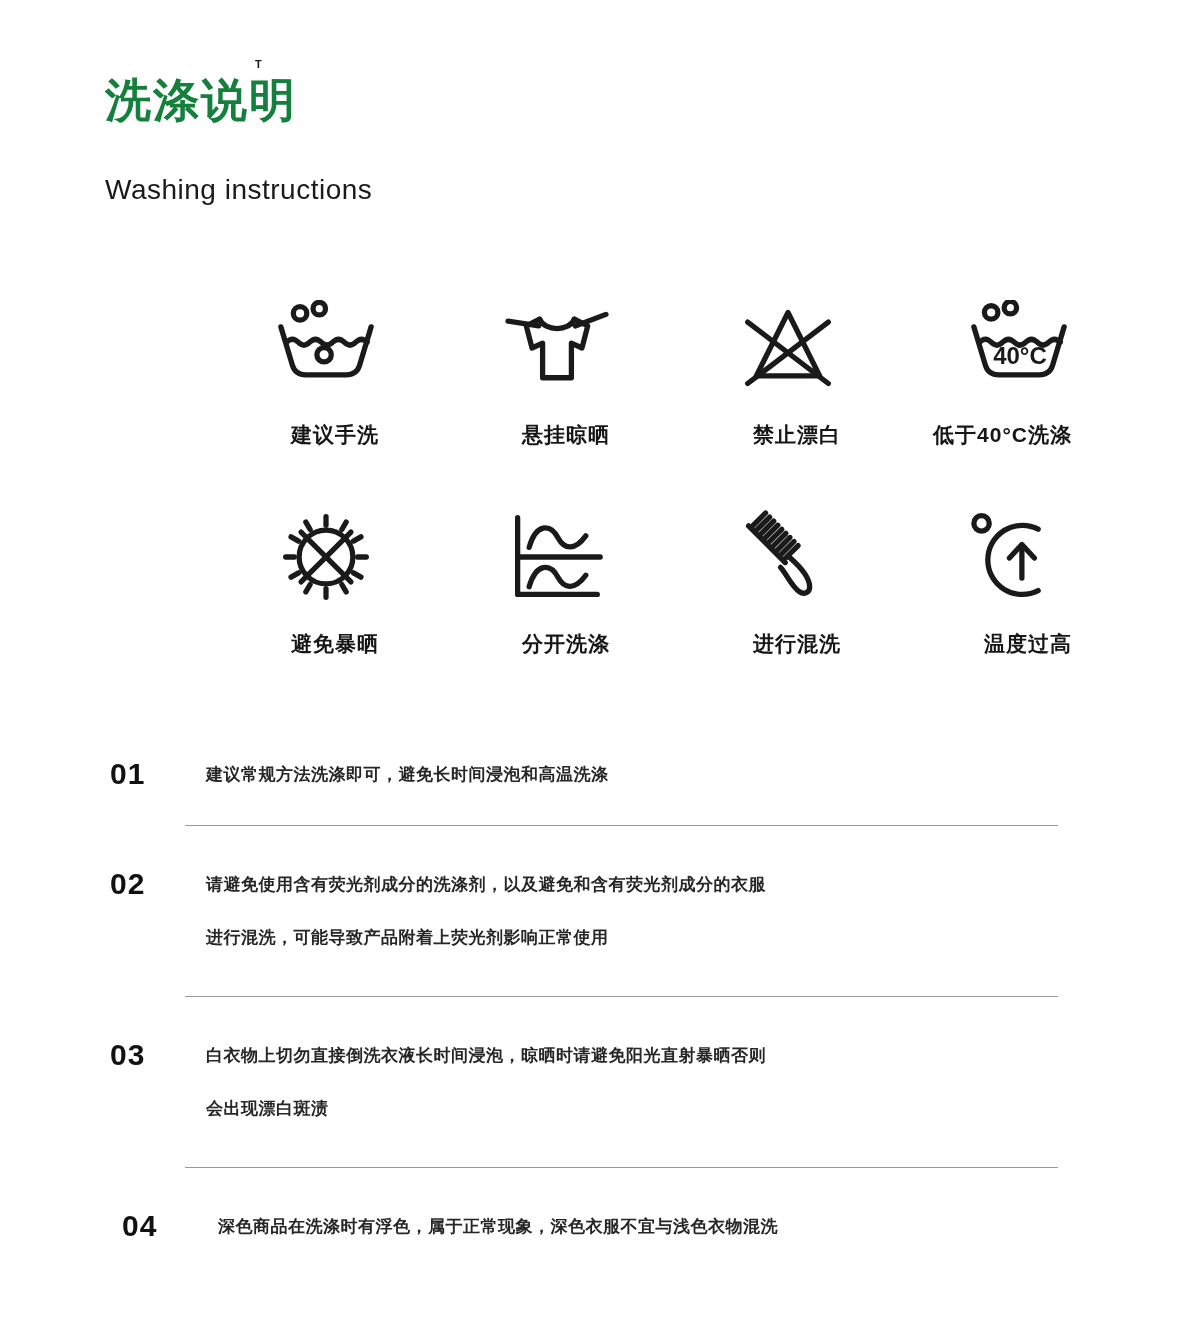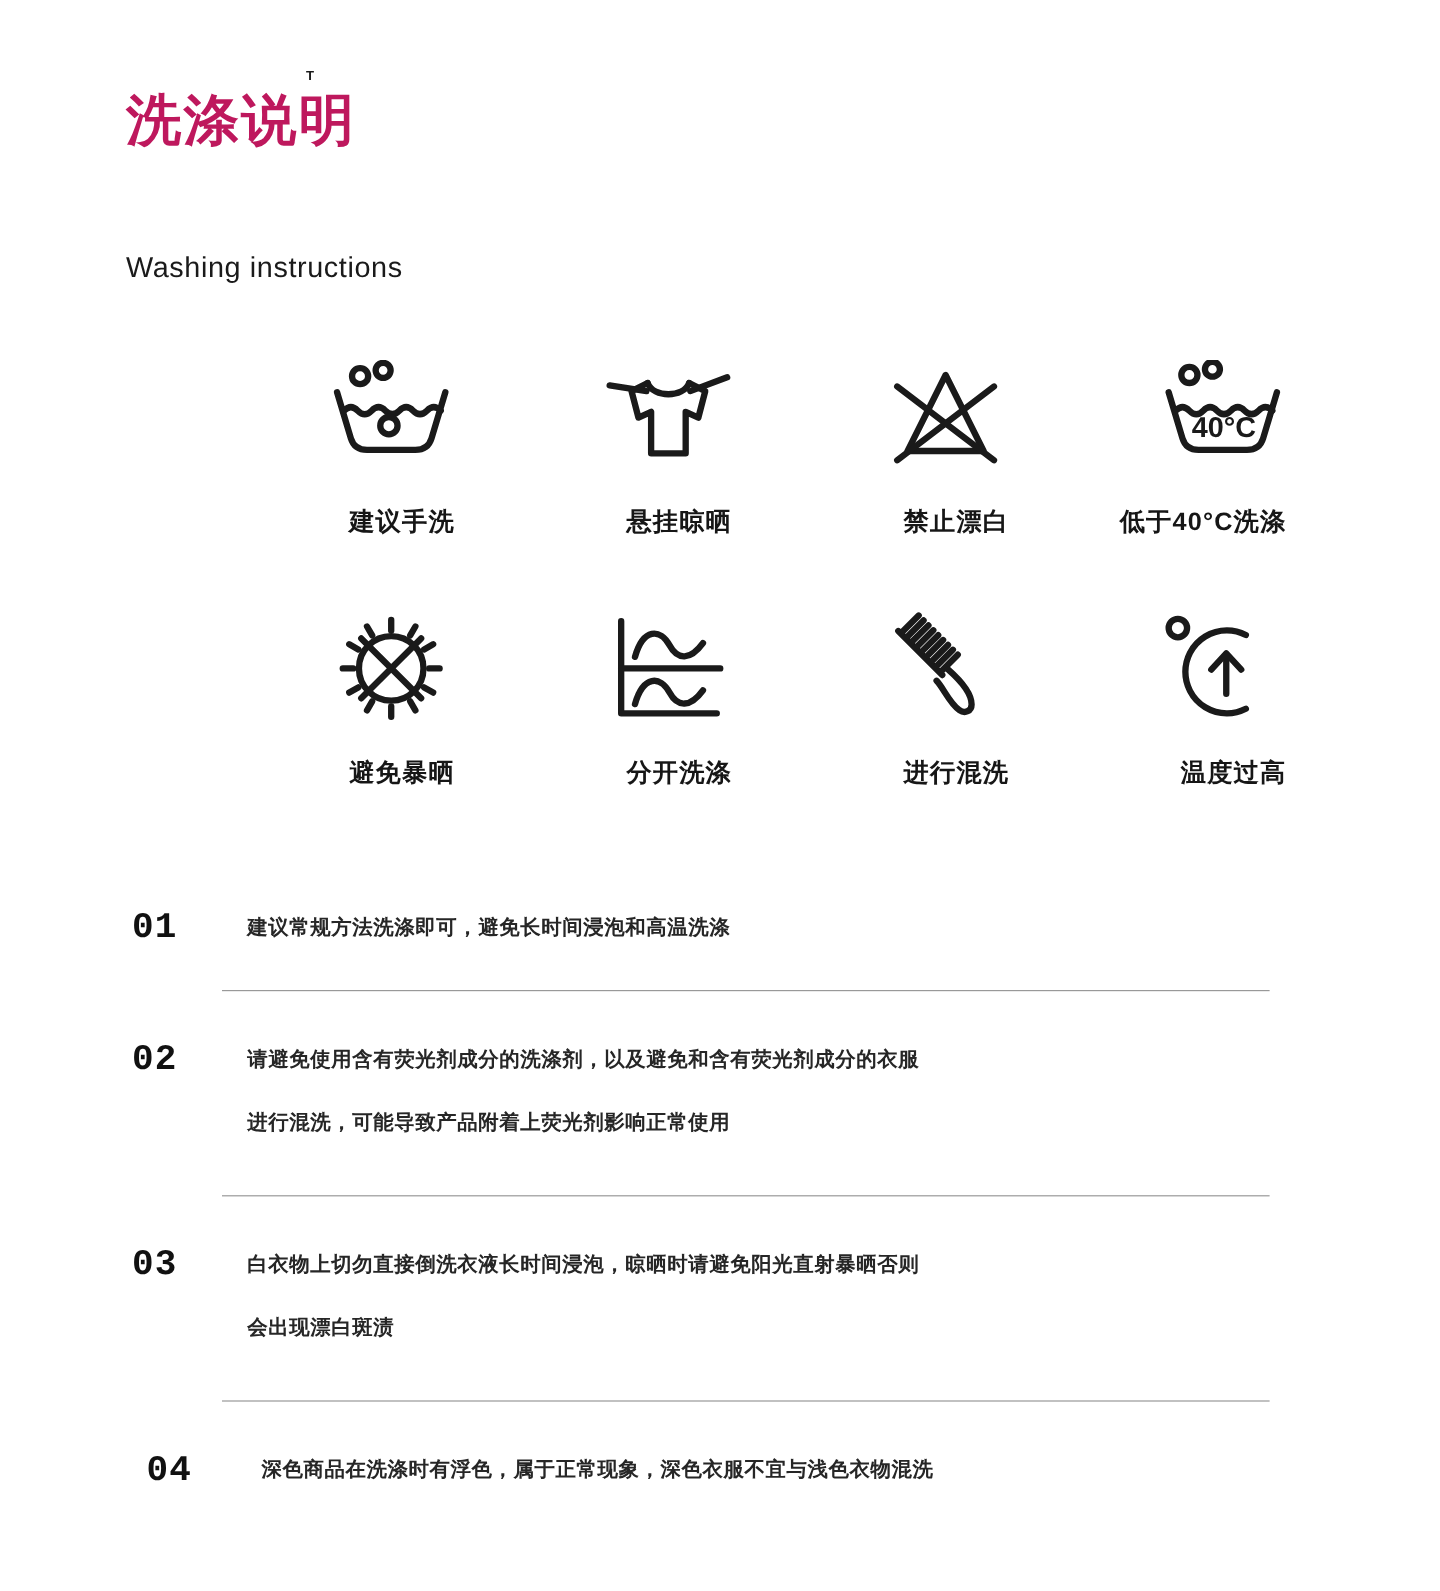--- a/index.html
+++ b/index.html
@@ -14,25 +14,25 @@
     height:1326px;
     background:#ffffff;
     overflow:hidden;
   }
   .watermark-t {
     position:absolute; left:255px; top:58px;
     font-size:11px; font-weight:bold; color:#1a1a1a;
   }
   .page-title {
     position:absolute; left:105px; top:70px;
-    font-size:46px; font-weight:900; letter-spacing:2px; color:#be185d;
+    font-size:46px; font-weight:900; letter-spacing:2px; color:#15803d;
   }
   .page-subtitle {
     position:absolute; left:105px; top:174px;
-    font-size:24px; font-weight:500; color:#1a1a1a; letter-spacing:0.5px;margin-top:36px;
+    font-size:28px; font-weight:500; color:#1a1a1a; letter-spacing:0.5px;
   }
   .icon-grid {
     position:absolute; left:148px; top:292px; width:924px;
     display:grid; grid-template-columns:repeat(4,1fr); row-gap:52px;
   }
   .care-cell { display:flex; flex-direction:column; align-items:flex-end; }
   .care-cell .icon-box {
     height:112px; display:flex; align-items:center; justify-content:center;
   }
   .care-cell svg { display:block; }
@@ -41,21 +41,21 @@
     stroke-linecap:round; stroke-linejoin:round;
   }
   .care-cell svg text { stroke:none; fill:#1a1a1a; font-weight:bold; }
   .care-label {
     margin-top:17px; font-size:21px; font-weight:bold; color:#161616;
     letter-spacing:1px;
   }
   .notes {
     position:absolute; left:110px; top:742px; width:948px;
   }
-  .note-item { display:flex;font-family:Liberation Mono, monospace; }
+  .note-item { display:flex; }
   .note-item.first { padding:6px 0 24px 0; }
   .note-item.mid   { padding:32px 0; }
   .note-item.last  { padding:32px 0 0 0;margin-left:12px; }
   .note-num {
     width:96px; flex:0 0 96px;
     font-size:30px; font-weight:800; color:#111; padding-top:9px;
     letter-spacing:1px;
   }
   .note-text {
     font-size:17px; line-height:53px; font-weight:600; color:#262626;

